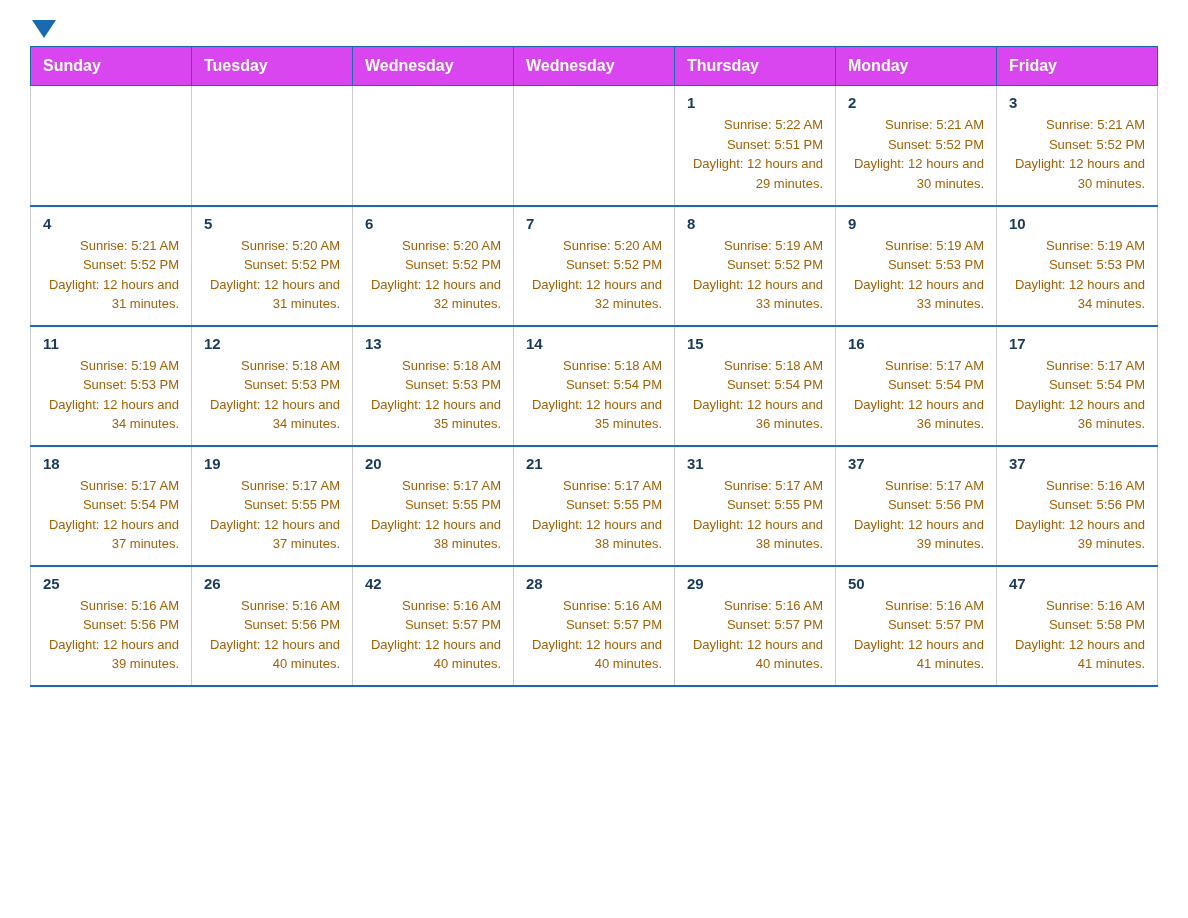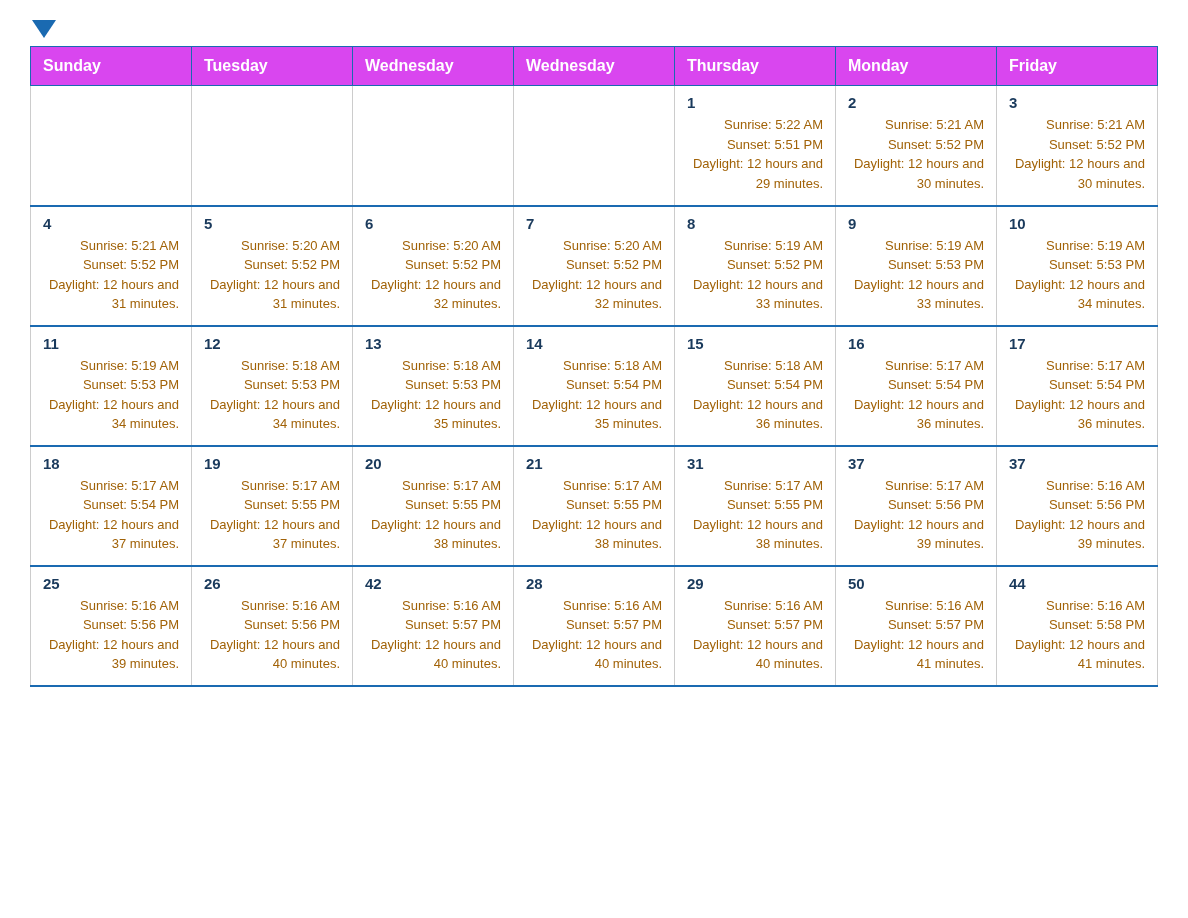--- a/index.html
+++ b/index.html
@@ -327,20 +327,20 @@
 Sunset: 5:57 PM
 Daylight: 12 hours and 40 minutes.</div>
         </td>
         <td>
           <span class="day-number">50</span>
           <div class="day-info" style="white-space: pre-line;">Sunrise: 5:16 AM
 Sunset: 5:57 PM
 Daylight: 12 hours and 41 minutes.</div>
         </td>
         <td>
-          <span class="day-number">44</span>
+          <span class="day-number">47</span>
           <div class="day-info" style="white-space: pre-line;">Sunrise: 5:16 AM
 Sunset: 5:58 PM
 Daylight: 12 hours and 41 minutes.</div>
         </td>
       </tr>
     </tbody>
 </table>
 
 </body></html>

